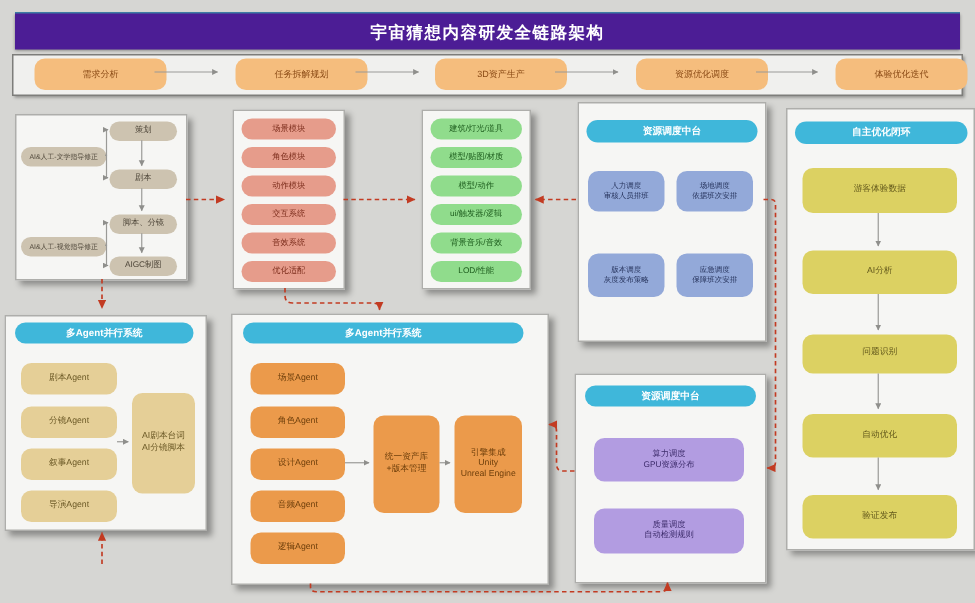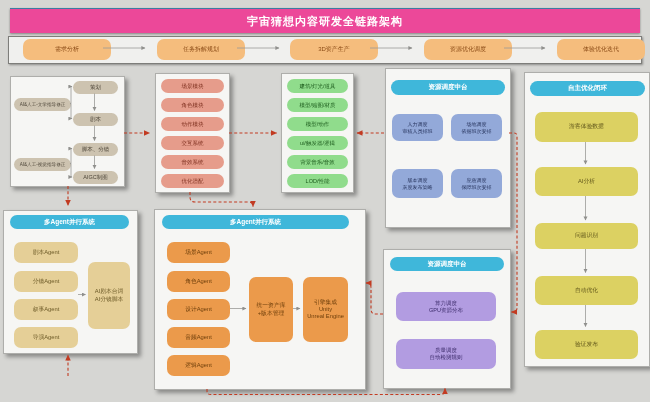--- a/index.html
+++ b/index.html
@@ -4,21 +4,21 @@
 <style>
   html,body{margin:0;padding:0;}
   body{
     width:650px;height:402px;position:relative;overflow:hidden;
     background:#d6d6d3;
     font-family:"Liberation Sans","DejaVu Sans",sans-serif;
     -webkit-font-smoothing:antialiased;
   }
   .titlebar{
     position:absolute;left:10px;top:8px;width:630px;height:24px;
-    background:#ec4899;border-top:1px solid #3d7ba3;
+    background:#4c1d95;border-top:1px solid #3d7ba3;
     color:#ffffff;font-size:11px;font-weight:bold;letter-spacing:1px;
     display:flex;align-items:center;justify-content:center;
     box-shadow:0 1px 2px rgba(0,0,0,.4);
   }
   .flowrow{
     position:absolute;left:8px;top:36px;width:632px;height:26px;
     background:#f0f0ee;border:1px solid #7d7d7a;
     box-shadow:1px 1px 2px rgba(0,0,0,.35);
   }
   .flowbox{

